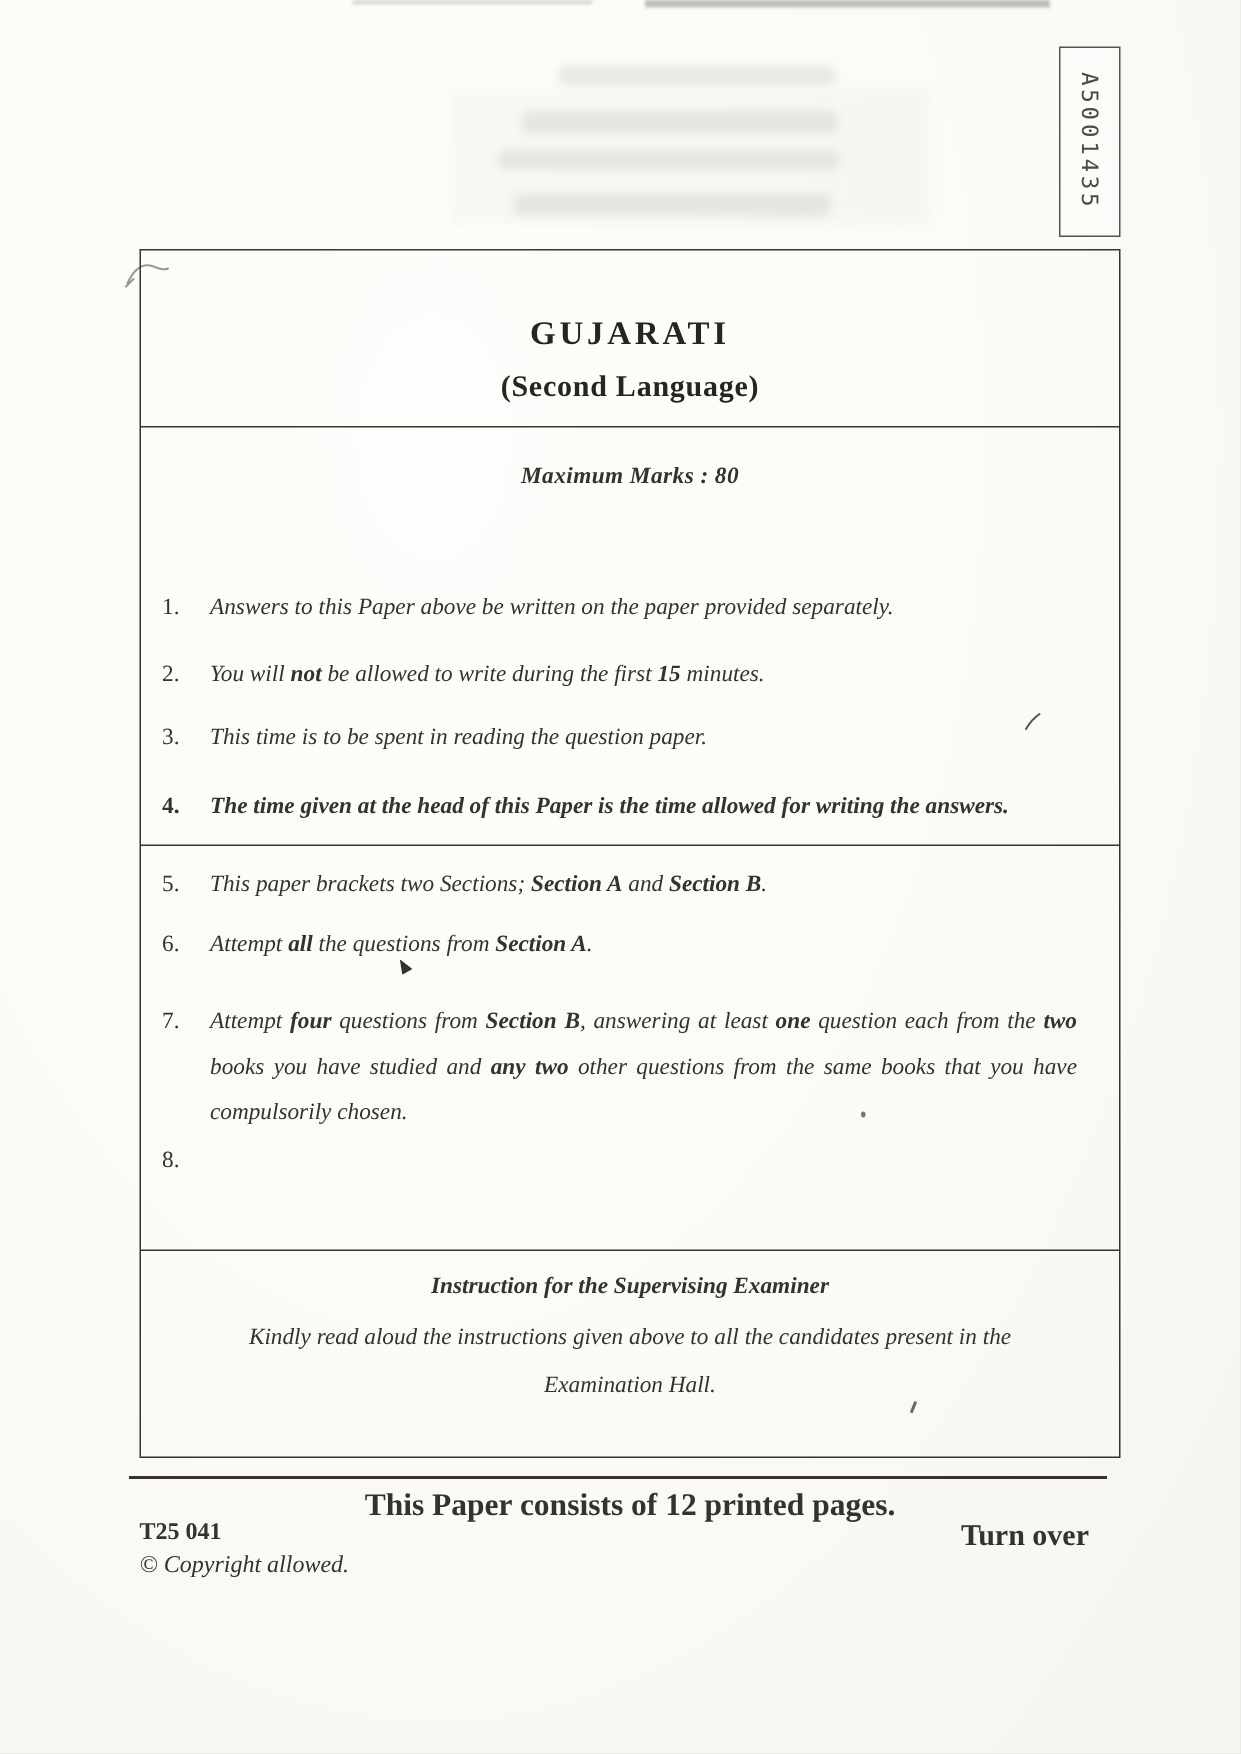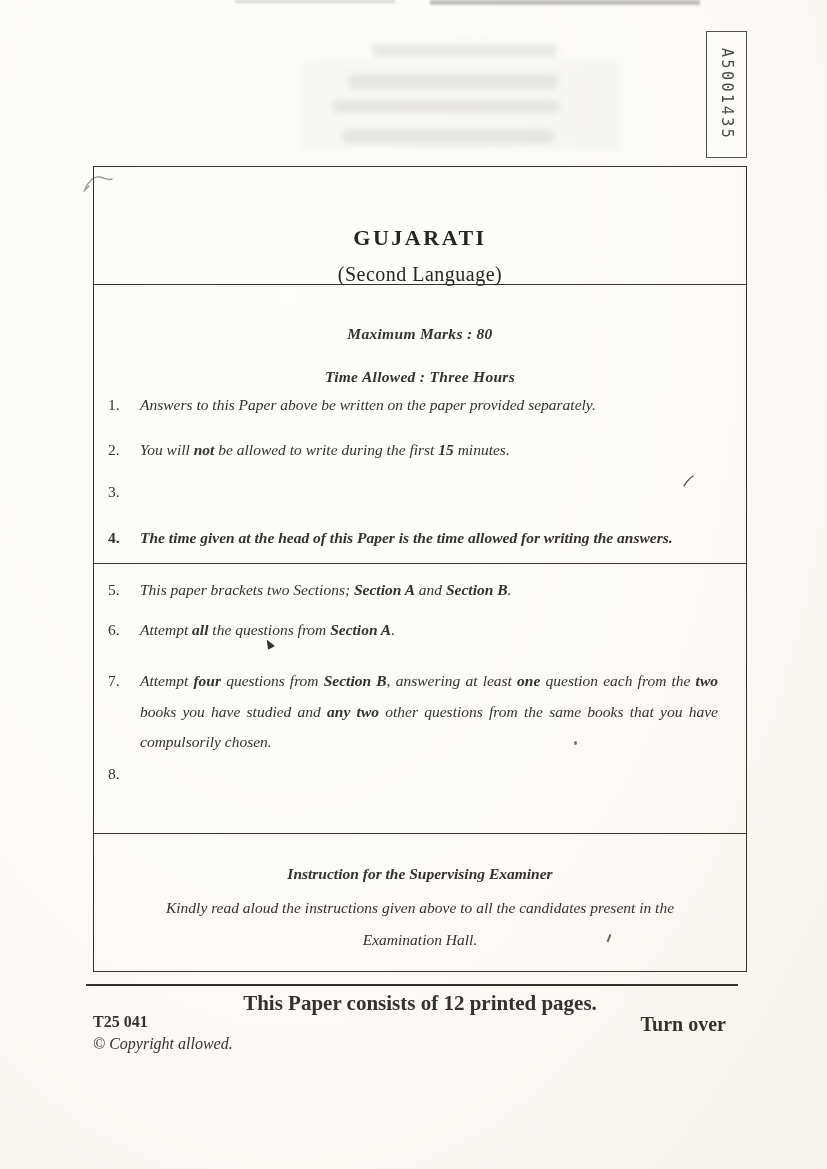--- a/index.html
+++ b/index.html
@@ -26,24 +26,24 @@
     font-family:"DejaVu Sans Mono", monospace;
     font-size:15px; letter-spacing:2.5px; color:#4b4a45; white-space:nowrap;
   }
 
   
   .box {
     position:absolute; left:93px; top:166px; width:654px; height:806px;
     border:1.5px solid #35332c; box-sizing:border-box;
   }
   .hline { position:absolute; left:0; width:100%; border-top:1.5px solid #35332c; height:0; }
-  .center { position:absolute; left:0; width:100%; text-align:center;margin-top:16px; }
+  .center { position:absolute; left:0; width:100%; text-align:center; }
 
   .title { font-size:22px; font-weight:bold; letter-spacing:2.5px; color:#26251f; }
-  .subtitle { font-size:20px; font-weight:normal; letter-spacing:.5px; color:#26251f; }
+  .subtitle { font-size:20px; font-weight:bold; letter-spacing:.5px; color:#26251f; }
   .meta { font-size:15.5px; font-weight:bold; font-style:italic; letter-spacing:.3px; }
 
   .item {
     position:absolute; left:12px; width:612px; box-sizing:border-box;
     padding-left:34px; font-style:italic; font-size:15.5px; line-height:20px;
     color:#34322d;
   }
   .item .num { position:absolute; left:2px; top:0; font-style:normal; }
   .item .bold { font-weight:bold; }
   .item.bold-all { font-weight:bold; }
@@ -91,25 +91,24 @@
     <path d="M3,20 C7,11 12,7 18,8 C23,9 26,12 30,10 M2,22 L7,17" stroke="#9a988f" stroke-width="1.4" fill="none" stroke-linecap="round"></path>
   </svg>
 
   <div class="box">
 
     <div class="center title" style="top:42px;">GUJARATI</div>
     <div class="center subtitle" style="top:80px;">(Second Language)</div>
     <div class="hline" style="top:117px;"></div>
 
     <div class="center meta" style="top:142px;">Maximum Marks : 80</div>
-    <div class="center meta" style="top:185px;">Time Allowed : Three Hours</div>
 
     <div class="item" style="top:228px;"><span class="num">1.</span><span class="seg">Answers to this Paper above be written on the paper provided separately.</span></div>
     <div class="item" style="top:273px;"><span class="num">2.</span><span class="seg">You will </span><span class="seg bold">not</span><span class="seg"> be allowed to write during the first </span><span class="seg bold">15</span><span class="seg"> minutes.</span></div>
-    <div class="item" style="top:315px;"><span class="num">3.</span></div>
+    <div class="item" style="top:315px;"><span class="num">3.</span><span class="seg">This time is to be spent in reading the question paper.</span></div>
     <div class="item bold-all" style="top:361px;"><span class="num">4.</span><span class="seg">The time given at the head of this Paper is the time allowed for writing the answers.</span></div>
 
     <div class="hline" style="top:396px;"></div>
 
     <div class="item" style="top:413px;"><span class="num">5.</span><span class="seg">This paper brackets two Sections; </span><span class="seg bold">Section A</span><span class="seg"> and </span><span class="seg bold">Section B</span><span class="seg">.</span></div>
     <div class="item" style="top:453px;"><span class="num">6.</span><span class="seg">Attempt </span><span class="seg bold">all</span><span class="seg"> the questions from </span><span class="seg bold">Section A</span><span class="seg">.</span></div>
     <div class="item long" style="top:499px;"><span class="num">7.</span><span class="seg">Attempt </span><span class="seg bold">four</span><span class="seg"> questions from </span><span class="seg bold">Section B</span><span class="seg">, answering at least </span><span class="seg bold">one</span><span class="seg"> question each from the </span><span class="seg bold">two</span><span class="seg"> books you have studied and </span><span class="seg bold">any two</span><span class="seg"> other questions from the same books that you have compulsorily chosen.</span></div>
     <div class="item" style="top:597px;"><span class="num">8.</span></div>
 
     <div class="hline" style="top:666px;"></div>

